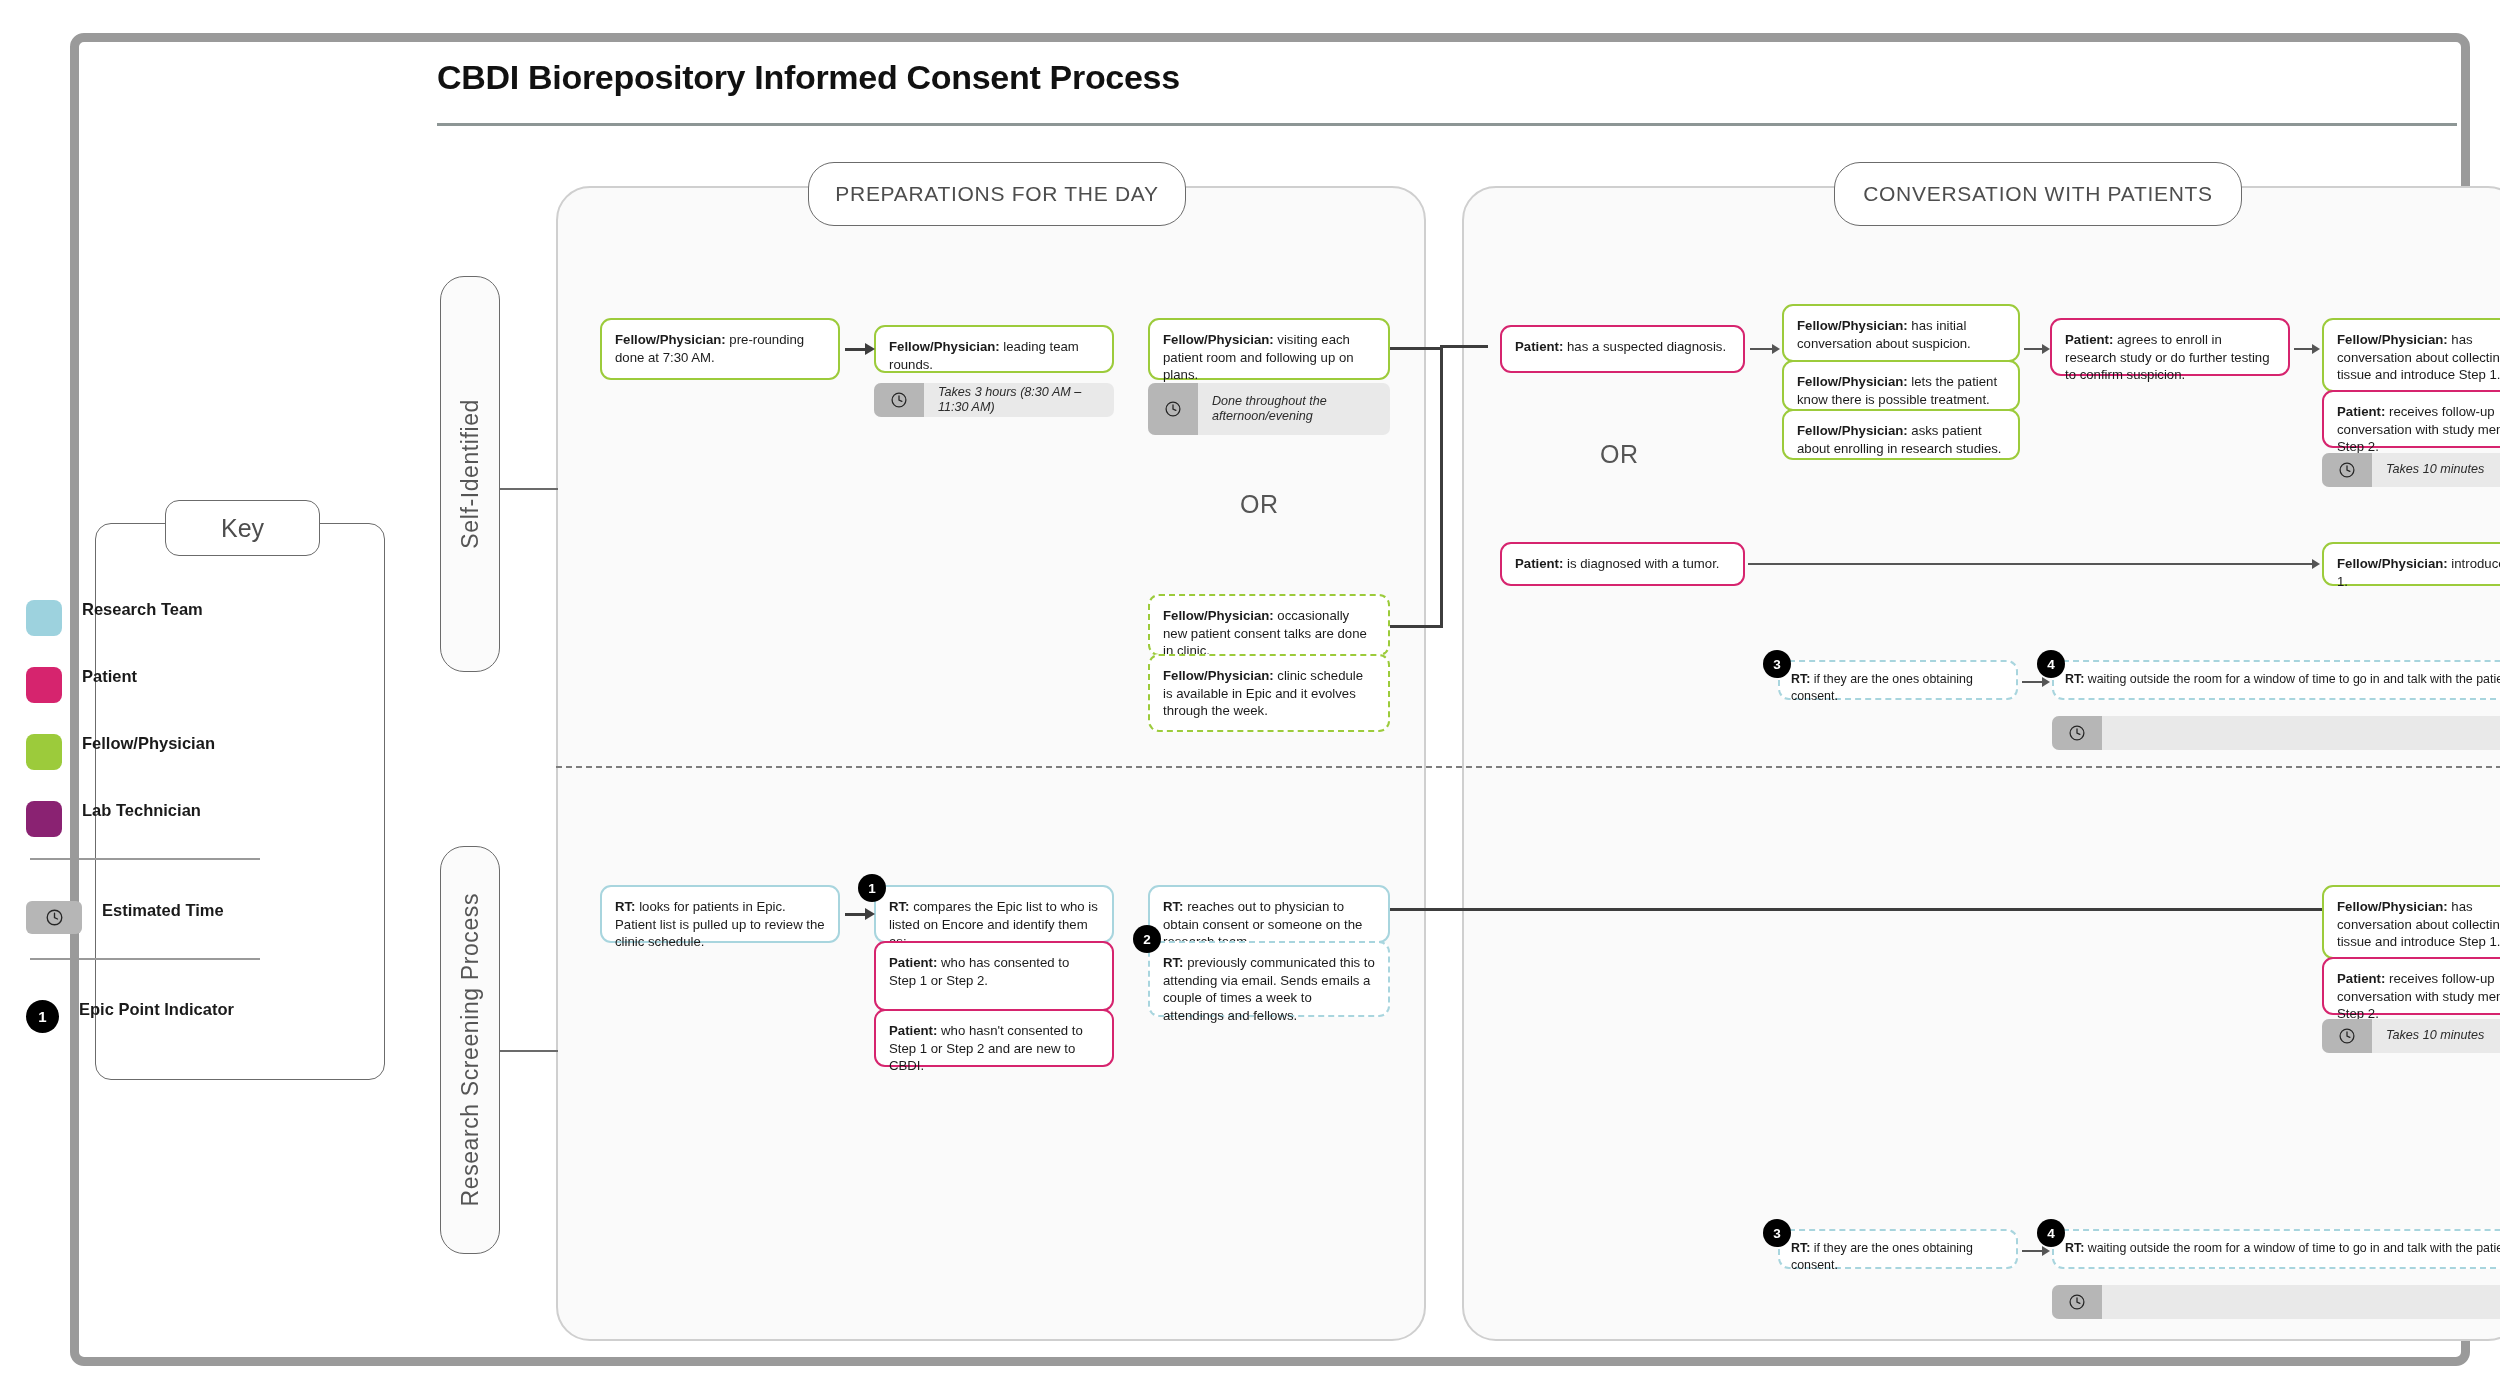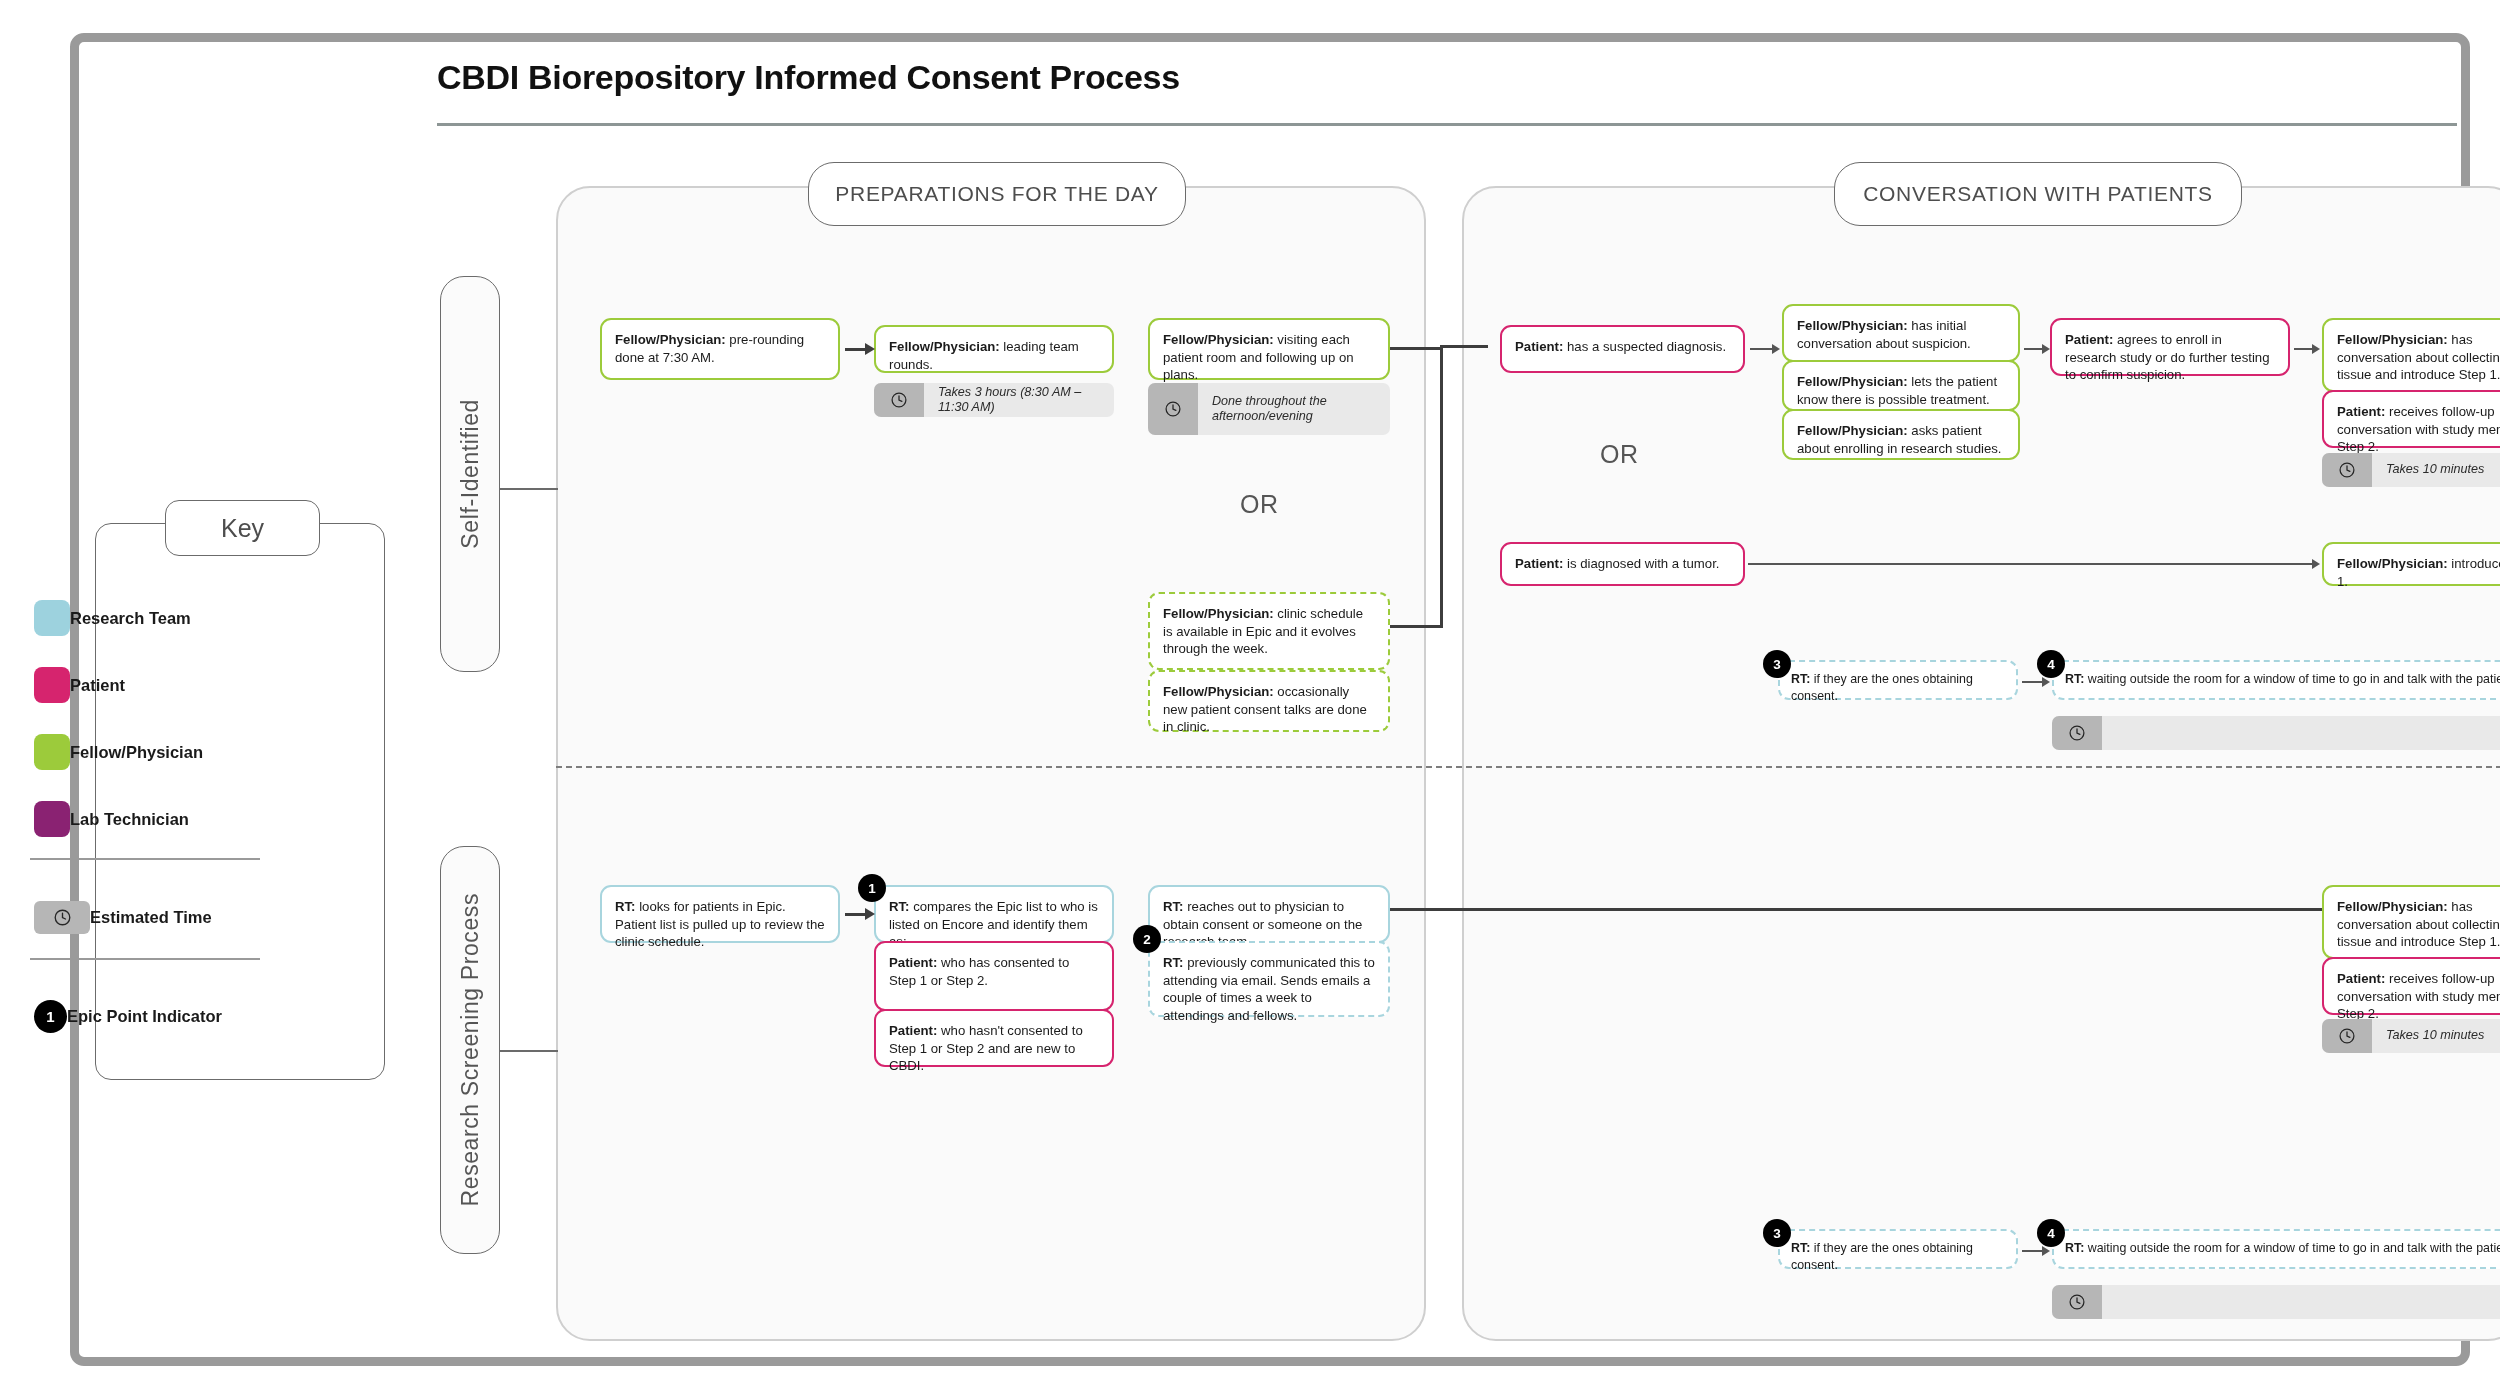--- a/index.html
+++ b/index.html
@@ -94,21 +94,21 @@
     background:#ffffff;box-sizing:border-box;
   }
   #key-title{
     position:absolute;left:165px;top:500px;
     width:155px;height:56px;
     border:1.6px solid #6b6b6b;border-radius:14px;background:#ffffff;
     display:flex;align-items:center;justify-content:center;
     font-size:25px;color:#4d4d4d;z-index:7;box-sizing:border-box;
   }
   .key-row{
-    position:absolute;left:34px;display:flex;align-items:center;
+    position:absolute;left:26px;display:flex;align-items:flex-start;gap:20px;
   }
   .key-swatch{width:36px;height:36px;border-radius:8px;}
   .key-text{font-size:16.5px;font-weight:bold;color:#1a1a1a;white-space:nowrap;}
   .key-rule{position:absolute;left:30px;width:230px;height:2px;background:#9a9a9a;}
 
   .key-time-chip{
     width:56px;height:33px;border-radius:6px;background:#b6b6b6;
     display:flex;align-items:center;justify-content:center;
   }
   .key-dot{
@@ -282,25 +282,25 @@
     <div class="tc-icon">
       <svg class="clock" width="18" height="18" viewBox="0 0 24 24">
         <circle cx="12" cy="12" r="9.2" fill="none" stroke="#262626" stroke-width="1.7"></circle>
         <path d="M12 6.6 V12 L15.8 13.9" fill="none" stroke="#262626" stroke-width="1.7" stroke-linecap="round"></path>
       </svg>
     </div>
     <div class="tc-text">Done throughout the afternoon/evening</div>
   </div>
 
   <div class="stack" style="left:1148px;top:594px;width:242px">
+    <div class="node dash-green" style="height:62px">
+      <b>Fellow/Physician:</b><span> occasionally new patient consent talks are done in clinic.</span>
+    </div>
     <div class="node dash-green" style="height:78px;margin-top:-2px">
       <b>Fellow/Physician:</b><span> clinic schedule is available in Epic and it evolves through the week.</span>
-    </div>
-    <div class="node dash-green" style="height:62px">
-      <b>Fellow/Physician:</b><span> occasionally new patient consent talks are done in clinic.</span>
     </div>
   </div>
 
   <div class="plainline" style="left:1390px;top:347px;width:53px;height:2.6px"></div>
   <div class="plainline" style="left:1440px;top:347px;width:2.6px;height:279px"></div>
   <div class="plainline" style="left:1390px;top:625px;width:53px;height:2.6px"></div>
   <div class="plainline" style="left:1440px;top:345px;width:48px;height:2.6px"></div>
 
   <div class="or-label" style="left:1240px;top:490px">OR</div>
 

